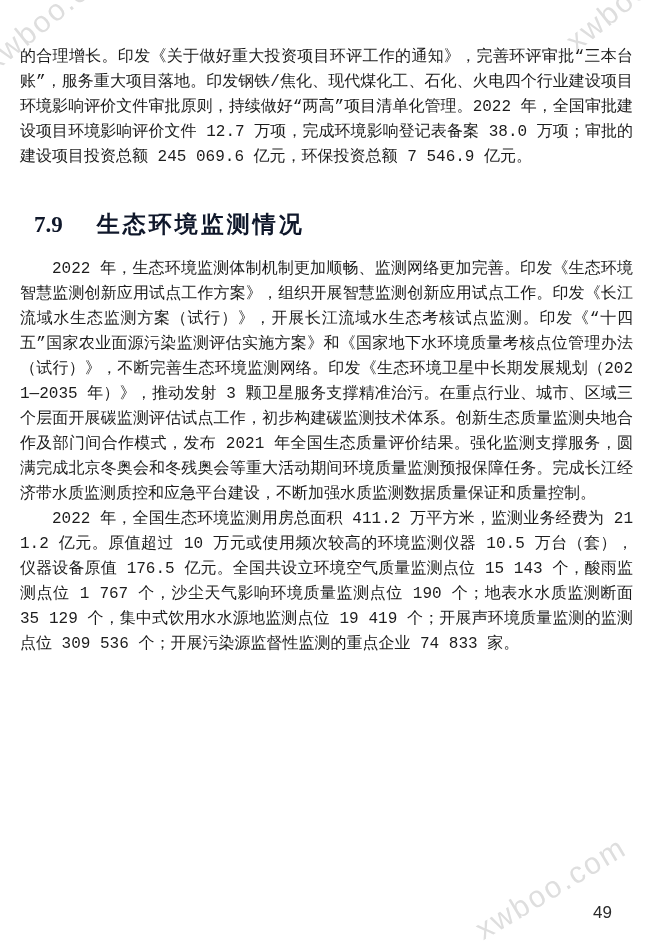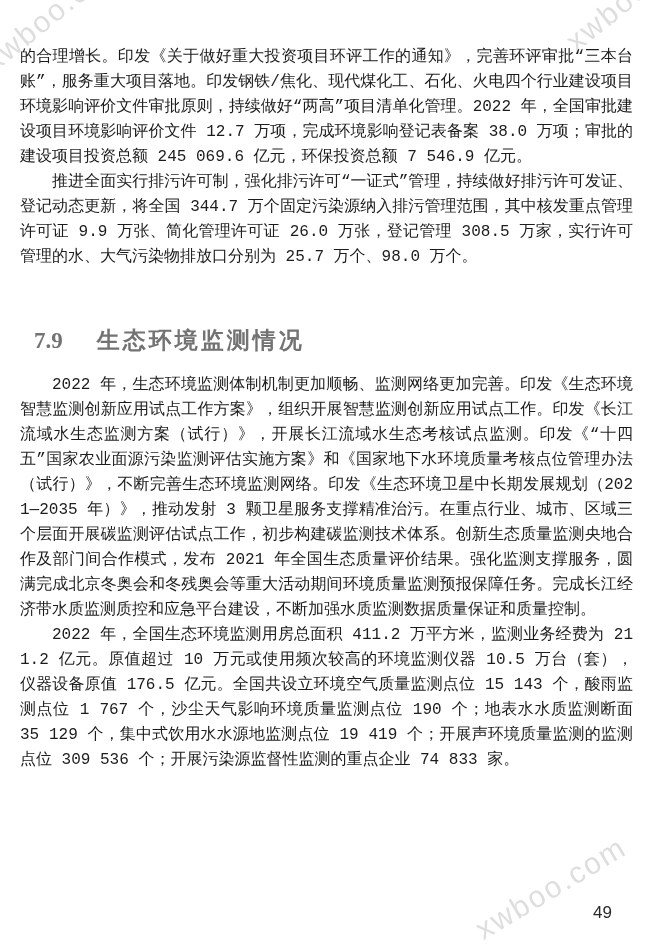--- a/index.html
+++ b/index.html
@@ -27,24 +27,24 @@
     line-height: 25px;
     text-align: justify;
     color: #1c1c1c;
     word-break: break-all;
     font-family: Liberation Mono, monospace;
   }
   p.indent {
     text-indent: 2em;
   }
   h2.section-heading {
-    margin: 56px 0 17px 14px;
+    margin: 40px 0 17px 14px;
     font-size: 23px;
     line-height: 30px;
-    color: #737373;
+    color: #0f172a;
     font-weight: bold;
     letter-spacing: 1px;
   }
   .sec-num {
     margin-right: 34px;
     letter-spacing: 0;
   }
   .sec-title {
     letter-spacing: 3px;
   }
@@ -95,21 +95,20 @@
 <div class="page">
 
   <div class="watermark wm-top-left">xwboo.com</div>
   <div class="watermark wm-top-right">xwboo.com</div>
   <div class="watermark wm-bottom-right">xwboo.com</div>
 
   <div class="content">
 
     <p class="body-para">的合理增长。印发《关于做好重大投资项目环评工作的通知》，完善环评审批“三本台账”，服务重大项目落地。印发钢铁/焦化、现代煤化工、石化、火电四个行业建设项目环境影响评价文件审批原则，持续做好“两高”项目清单化管理。2022 年，全国审批建设项目环境影响评价文件 12.7 万项，完成环境影响登记表备案 38.0 万项；审批的建设项目投资总额 245 069.6 亿元，环保投资总额 7 546.9 亿元。</p>
 
-    <p class="body-para indent">推进全面实行排污许可制，强化排污许可“一证式”管理，持续做好排污许可发证、登记动态更新，将全国 344.7 万个固定污染源纳入排污管理范围，其中核发重点管理许可证 9.9 万张、简化管理许可证 26.0 万张，登记管理 308.5 万家，实行许可管理的水、大气污染物排放口分别为 25.7 万个、98.0 万个。</p>
 
 
     <h2 class="section-heading">
       <span class="sec-num">7.9</span><span class="sec-title">生态环境监测情况</span>
     </h2>
 
     <p class="body-para indent">2022 年，生态环境监测体制机制更加顺畅、监测网络更加完善。印发《生态环境智慧监测创新应用试点工作方案》，组织开展智慧监测创新应用试点工作。印发《长江流域水生态监测方案（试行）》，开展长江流域水生态考核试点监测。印发《“十四五”国家农业面源污染监测评估实施方案》和《国家地下水环境质量考核点位管理办法（试行）》，不断完善生态环境监测网络。印发《生态环境卫星中长期发展规划（2021—2035 年）》，推动发射 3 颗卫星服务支撑精准治污。在重点行业、城市、区域三个层面开展碳监测评估试点工作，初步构建碳监测技术体系。创新生态质量监测央地合作及部门间合作模式，发布 2021 年全国生态质量评价结果。强化监测支撑服务，圆满完成北京冬奥会和冬残奥会等重大活动期间环境质量监测预报保障任务。完成长江经济带水质监测质控和应急平台建设，不断加强水质监测数据质量保证和质量控制。</p>
 
     <p class="body-para indent">2022 年，全国生态环境监测用房总面积 411.2 万平方米，监测业务经费为 211.2 亿元。原值超过 10 万元或使用频次较高的环境监测仪器 10.5 万台（套），仪器设备原值 176.5 亿元。全国共设立环境空气质量监测点位 15 143 个，酸雨监测点位 1 767 个，沙尘天气影响环境质量监测点位 190 个；地表水水质监测断面 35 129 个，集中式饮用水水源地监测点位 19 419 个；开展声环境质量监测的监测点位 309 536 个；开展污染源监督性监测的重点企业 74 833 家。</p>
 

